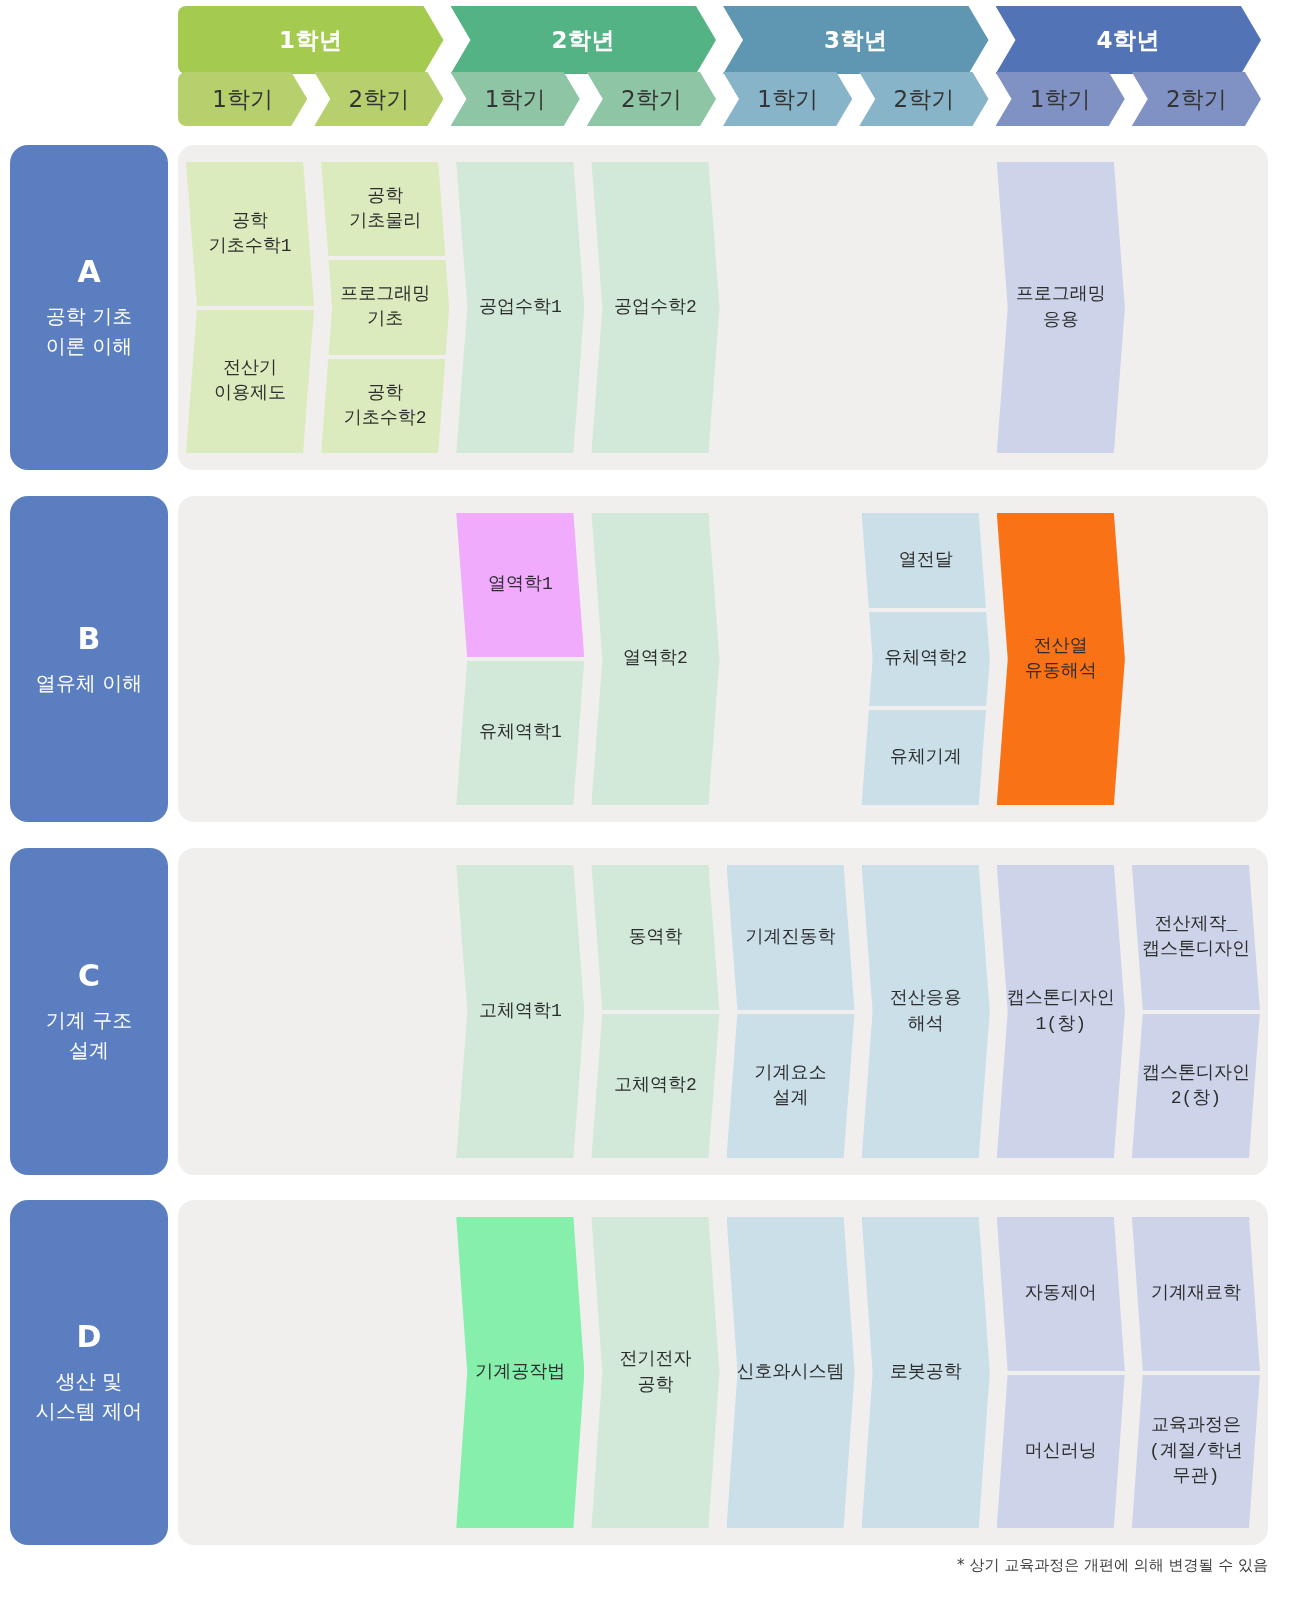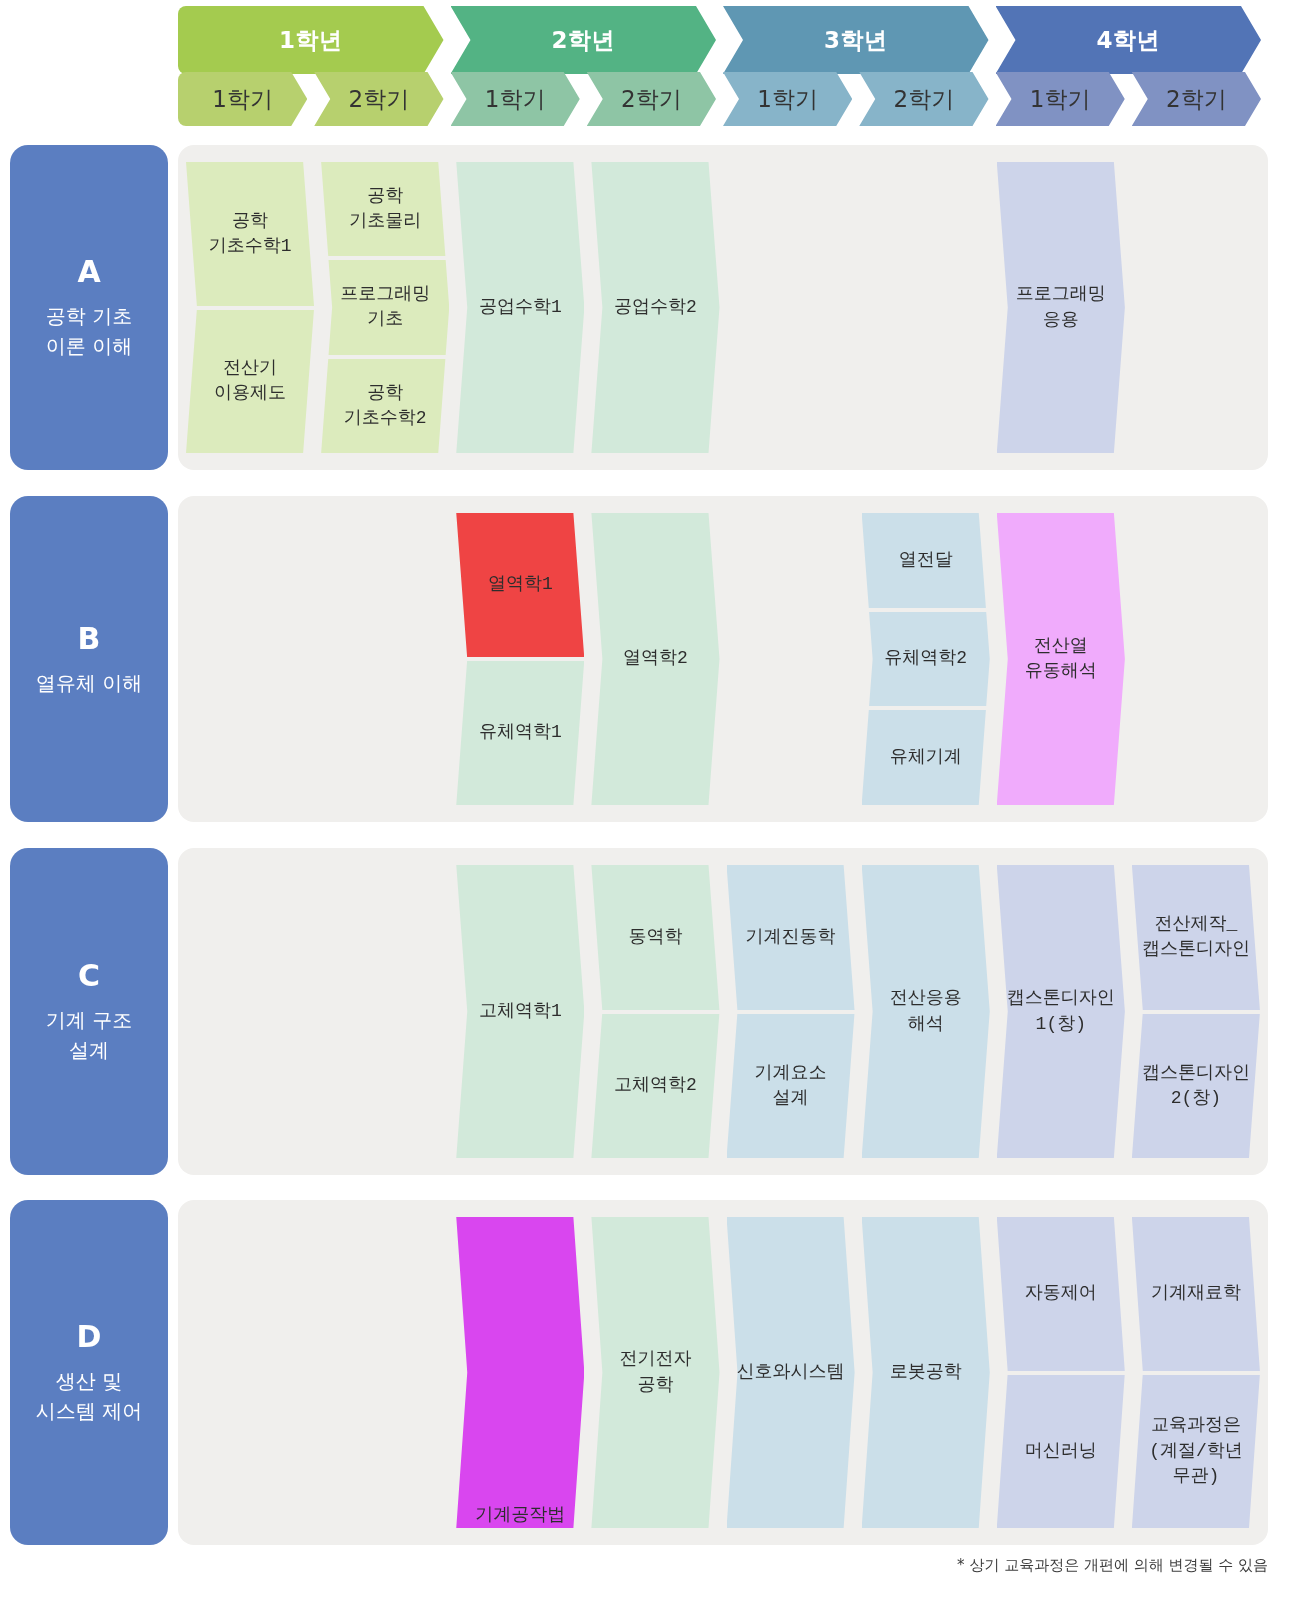--- a/index.html
+++ b/index.html
@@ -95,33 +95,33 @@
           <div class="course-part" style="background: rgb(205, 212, 234);"><span>프로그래밍
 응용</span></div>
         </div>
       </div>
       <div class="row-label" style="top: 496px; height: 326px;">
         <div class="row-letter">B</div>
         <div class="row-title">열유체 이해</div>
       </div>
       <div class="row-panel" style="top: 496px; height: 326px;">
         <div class="cell" style="grid-column: 3;">
-          <div class="course-part" style="background: #ef4444;"><span>열역학1</span></div>
+          <div class="course-part" style="background: #f0abfc;"><span>열역학1</span></div>
           <div class="course-part" style="background: rgb(210, 233, 218);"><span>유체역학1</span></div>
         </div>
         <div class="cell" style="grid-column: 4;">
           <div class="course-part" style="background: rgb(210, 233, 218);"><span>열역학2</span></div>
         </div>
         <div class="cell" style="grid-column: 6;">
           <div class="course-part" style="background: rgb(203, 223, 233); align-items: center;"><span>열전달</span></div>
           <div class="course-part" style="background: rgb(203, 223, 233);"><span>유체역학2</span></div>
           <div class="course-part" style="background: rgb(203, 223, 233);"><span>유체기계</span></div>
         </div>
         <div class="cell" style="grid-column: 7;">
-          <div class="course-part" style="background: #f0abfc;"><span>전산열
+          <div class="course-part" style="background: #f97316;"><span>전산열
 유동해석</span></div>
         </div>
       </div>
       <div class="row-label" style="top: 848px; height: 327px;">
         <div class="row-letter">C</div>
         <div class="row-title">기계 구조
 설계</div>
       </div>
       <div class="row-panel" style="top: 848px; height: 327px;">
         <div class="cell" style="grid-column: 3;">
@@ -151,21 +151,21 @@
 2(창)</span></div>
         </div>
       </div>
       <div class="row-label" style="top: 1200px; height: 345px;">
         <div class="row-letter">D</div>
         <div class="row-title">생산 및
 시스템 제어</div>
       </div>
       <div class="row-panel" style="top: 1200px; height: 345px;">
         <div class="cell" style="grid-column: 3;">
-          <div class="course-part" style="background: #d946ef; align-items: flex-end;"><span>기계공작법</span></div>
+          <div class="course-part" style="background: #86efac;"><span>기계공작법</span></div>
         </div>
         <div class="cell" style="grid-column: 4;">
           <div class="course-part" style="background: rgb(210, 233, 218);"><span>전기전자
 공학</span></div>
         </div>
         <div class="cell" style="grid-column: 5;">
           <div class="course-part" style="background: rgb(203, 223, 233);"><span>신호와시스템</span></div>
         </div>
         <div class="cell" style="grid-column: 6;">
           <div class="course-part" style="background: rgb(203, 223, 233);"><span>로봇공학</span></div>

